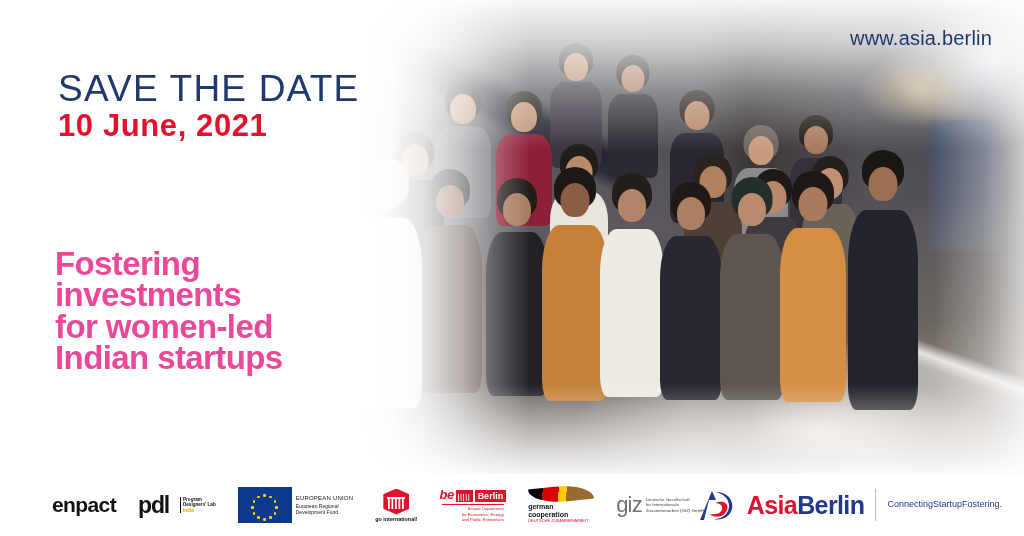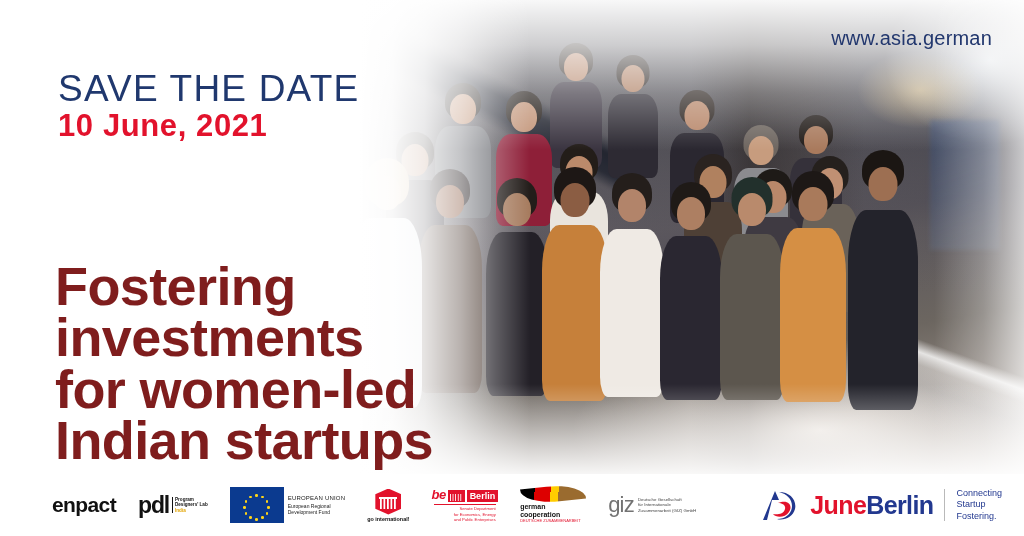--- a/index.html
+++ b/index.html
@@ -185,26 +185,26 @@
     font-size: 30px;
     color: #e2122c;
     font-weight: 400;
     letter-spacing: 0.2px;
     white-space: nowrap;
   }
 
   .headline {
     position: absolute;
     left: 55px;
-    top: 261px;
+    top: 248px;
     width: 370px;
-    font-size: 54px;
+    font-size: 33px;
     line-height: 0.95;
     font-weight: 700;
-    color: #7f1d1d;
+    color: #ec4899;
     letter-spacing: -0.6px;
   }
   .headline .hl-line { display: block; white-space: nowrap; }
 
   
   .logo-bar {
     position: absolute;
     left: 0;
     bottom: 0;
     width: 1024px;
@@ -230,21 +230,21 @@
 
   
   .logo-enpact {
     font-size: 21px;
     font-weight: 700;
     color: #111111;
     letter-spacing: -0.6px;
   }
 
   
-  .logo-pdl { display: flex; align-items: center; gap: 3px; justify-content: center; }
+  .logo-pdl { display: flex; align-items: center; gap: 11px; justify-content: center; }
   .logo-pdl .pdl-mark {
     font-size: 23px;
     font-weight: 700;
     color: #111111;
     letter-spacing: -1.2px;
   }
   .logo-pdl .pdl-words {
     display: flex;
     flex-direction: column;
     line-height: 1.15;
@@ -361,21 +361,21 @@
 
   
   .logo-asiaberlin { display: flex; align-items: center; gap: 11px; }
   .ab-mark { position: relative; width: 40px; height: 34px; }
   .ab-mark svg { display: block; }
   .ab-word { font-size: 25px; font-weight: 700; letter-spacing: -0.6px; }
   .ab-word .ab-asia { color: #e2122c; }
   .ab-word .ab-berlin { color: #22388f; }
   .ab-divider { width: 1px; height: 32px; background: #b9b9b9; }
   .ab-tagline {
-    display: flex; flex-direction: column;
+    display: flex; 
     line-height: 1.25;
     font-size: 9px;
     color: #22388f;
     font-weight: 400;
   }
 </style>
 </head>
 <body>
 
 <div class="banner">
@@ -497,21 +497,21 @@
         <div class="body" style="width:70px;height:190px;background:#dfe3e7;"></div>
       </div>
     </div>
 
     <div class="fade-top"></div>
     <div class="fade-left"></div>
     <div class="fade-right"></div>
     <div class="fade-bottom"></div>
   </div>
 
-  <div class="url">www.asia.german</div>
+  <div class="url">www.asia.berlin</div>
 
   <div class="save-the-date">SAVE THE DATE</div>
   <div class="event-date">10 June, 2021</div>
 
 
   <div class="headline">
     <span class="hl-line">Fostering</span>
     <span class="hl-line">investments</span>
     <span class="hl-line">for women-led</span>
     <span class="hl-line">Indian startups</span>
@@ -595,21 +595,21 @@
     <div class="logo-group-right">
       <div class="logo logo-asiaberlin">
         <span class="ab-mark">
           <svg width="40" height="34" viewBox="0 0 40 34">
             <path d="M4 32 L16 3 L20 12 L13 12 L8 32 Z" fill="#22388f"></path>
             <path d="M19 15 C30 11, 34 18, 30 24 C26 30, 17 30, 14 26 C18 27, 25 26, 26 21 C27 17, 23 15, 19 15 Z" fill="#e2122c"></path>
             <path d="M20 4 C31 4, 38 12, 36 21 C34 29, 25 33, 18 31 C27 31, 33 25, 33 18 C33 11, 28 6, 20 4 Z" fill="#22388f"></path>
           </svg>
         </span>
         <span class="ab-word">
-          <span class="ab-asia">June</span><span class="ab-berlin">Berlin</span>
+          <span class="ab-asia">Asia</span><span class="ab-berlin">Berlin</span>
         </span>
         <span class="ab-divider"></span>
         <span class="ab-tagline">
           <span>Connecting</span>
           <span>Startup</span>
           <span>Fostering.</span>
         </span>
       </div>
     </div>
 

